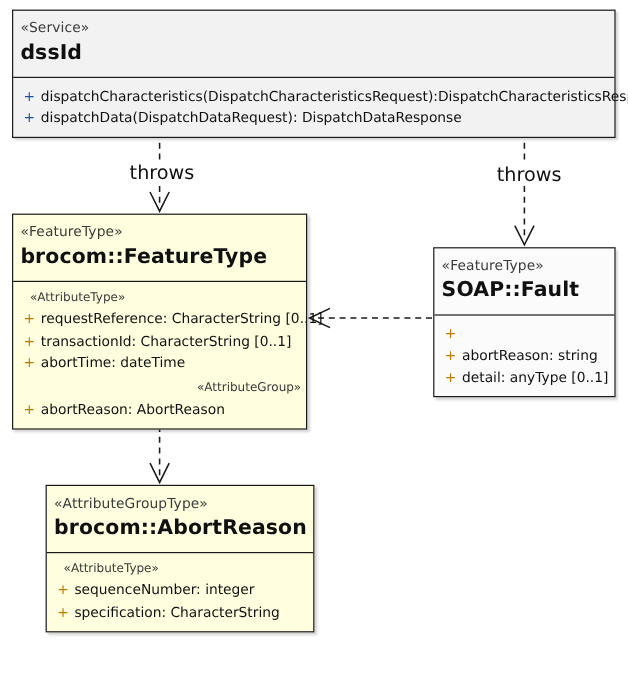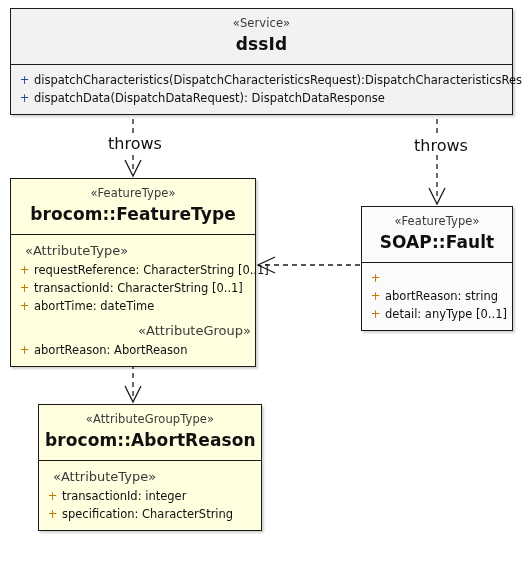--- a/index.html
+++ b/index.html
@@ -43,21 +43,21 @@
     background: #ffffe0;
   }
   .uml-box.service-box {
     background: #f2f2f2;
   }
   .uml-box.plain-box {
     background: #fbfbfb;
   }
 
   .uml-header {
-    text-align: center;
+    text-align: left;
     padding: 7px 6px 8px 6px;
     line-height: 1.32;
   }
   .stereotype {
     display: block;
     font-size: 11.5px;
     color: #3a3a3a;
     letter-spacing: 0.1px;
   }
   .class-name {
@@ -94,21 +94,21 @@
     text-align: center;
     color: #c07800;
   }
   .service-box .member-vis {
     color: #1b4f9c;
   }
   .member-text {
     flex: 1 1 auto;
   }
   .group-stereotype {
-    font-size: 13px;
+    font-size: 10px;
     color: #3a3a3a;
     line-height: 1.58;
     padding-left: 10px;
     white-space: nowrap;
   }
   .group-stereotype.spaced {
     margin-top: 5px;
     text-align: right;
   }
 
@@ -223,21 +223,21 @@
   <div class="uml-box" style="left:10px; top:404px; width:224px;margin-left:28px;">
     <div class="uml-header">
       <span class="stereotype">«AttributeGroupType»</span>
       <span class="class-name">brocom::AbortReason</span>
     </div>
     <div class="uml-divider"></div>
     <div class="uml-compartment">
       <div class="group-stereotype">«AttributeType»</div>
       <div class="member-row">
         <span class="member-vis">+</span>
-        <span class="member-text">transactionId: integer</span>
+        <span class="member-text">sequenceNumber: integer</span>
       </div>
       <div class="member-row">
         <span class="member-vis">+</span>
         <span class="member-text">specification: CharacterString</span>
       </div>
     </div>
   </div>
 
   <div class="edge-label" style="left:106px; top:134px;">throws</div>
 

